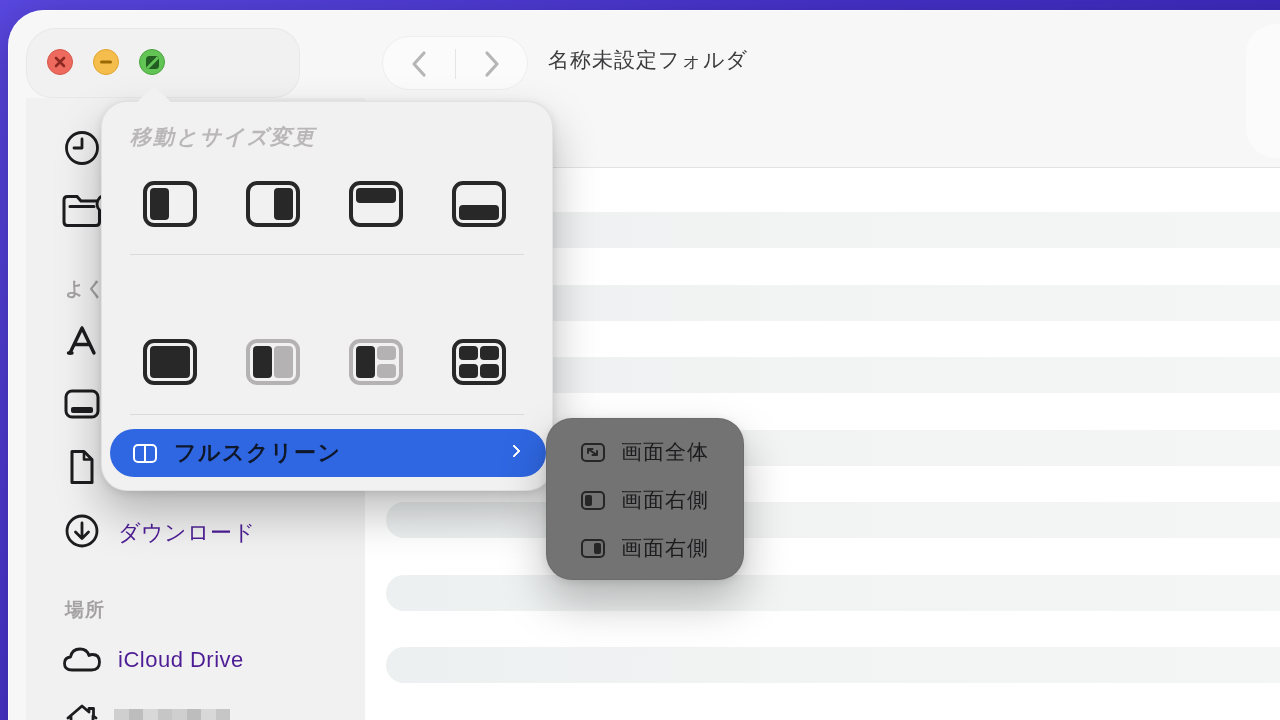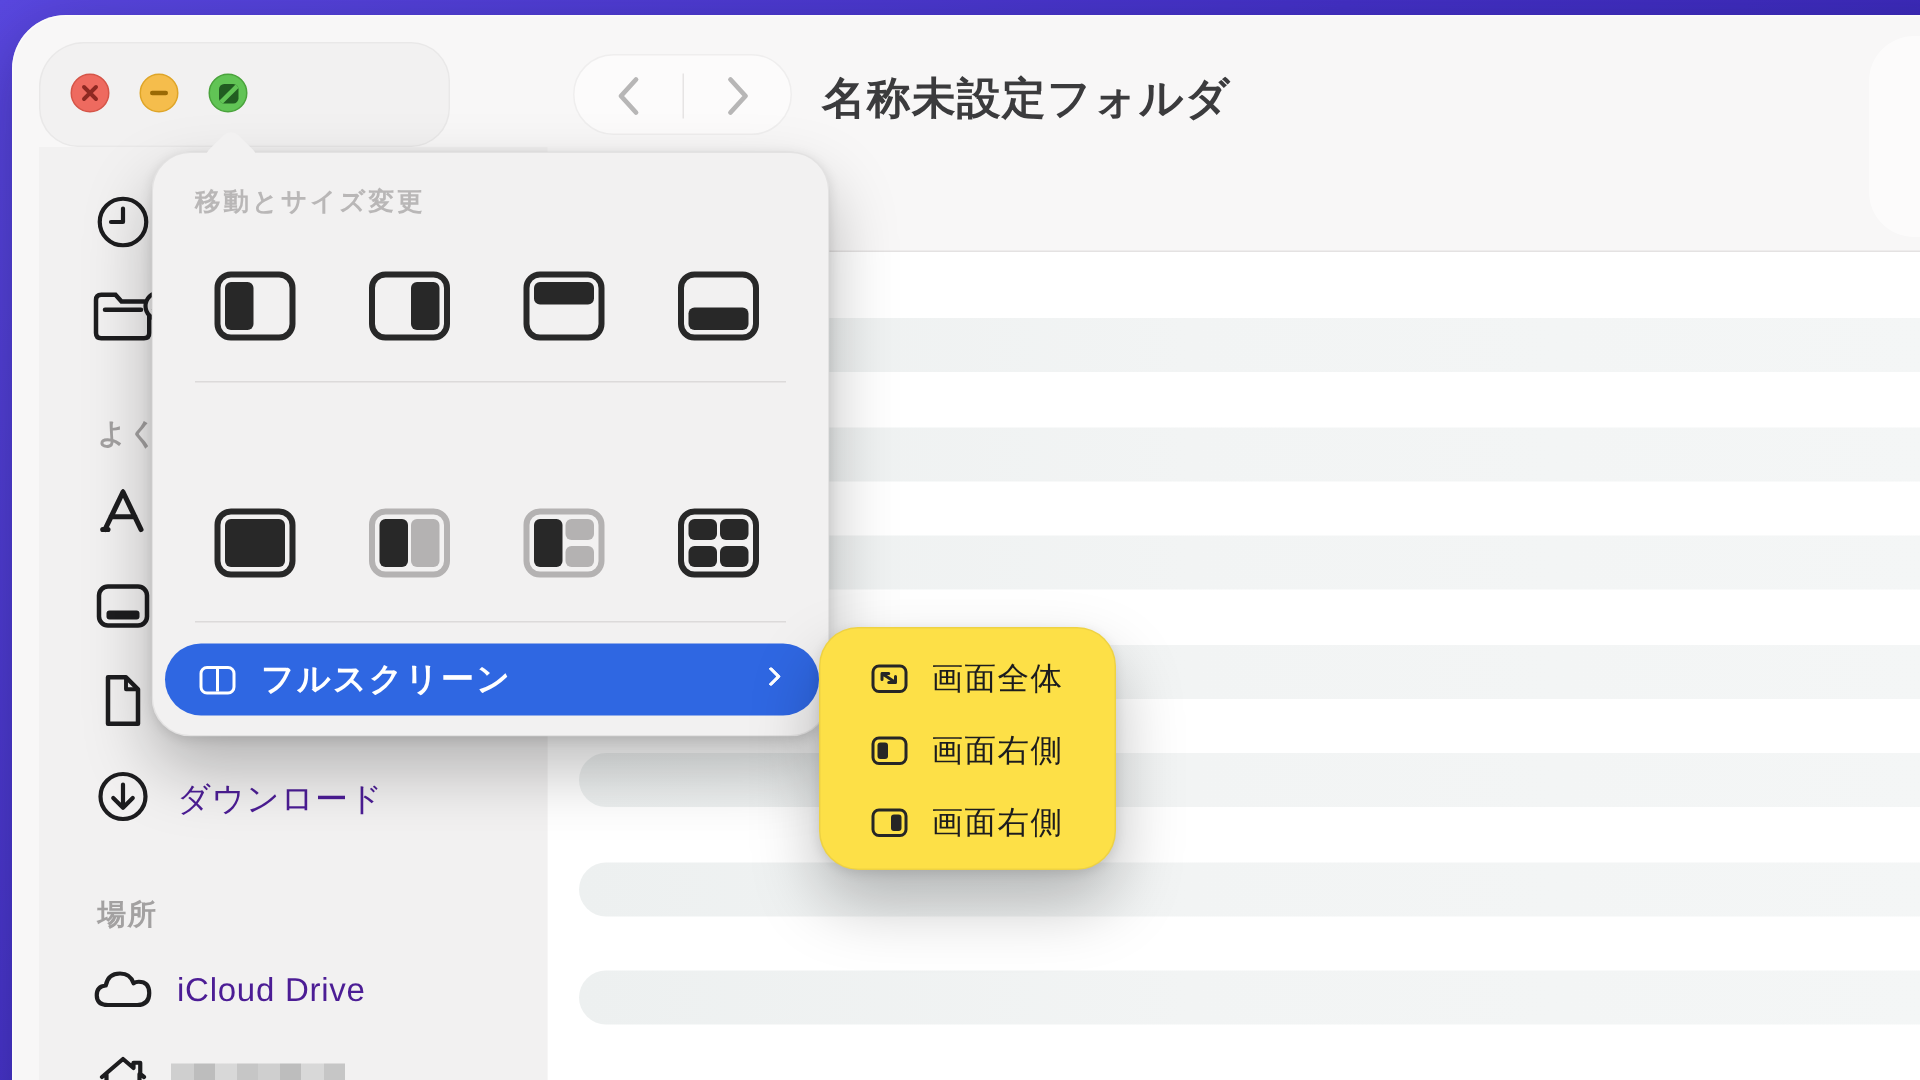--- a/index.html
+++ b/index.html
@@ -38,41 +38,41 @@
   #zoom-glyph::after { content:""; position:absolute; left:-4px; top:5px; width:22px; height:3px;
     background:#61c455; transform:rotate(-45deg); }
 
   
   #nav-pill { position:absolute; left:374px; top:26px; width:146px; height:54px;
     border-radius:27px; background:#fcfbfb; border:1px solid #efeeee; }
   #nav-divider { position:absolute; left:72px; top:12px; width:1px; height:30px; background:#e6e4e4; }
   .nav-btn { position:absolute; top:0; width:72px; height:54px; display:flex;
     align-items:center; justify-content:center; color:#b7b6b6; }
   #nav-back { left:0; } #nav-fwd { left:73px; }
-  #page-title { position:absolute; left:540px; top:36px; font-size:29px; font-weight:700;
+  #page-title { position:absolute; left:540px; top:36px; font-size:21px; font-weight:400;
     color:#3b3b3d; letter-spacing:1px;text-align:right; }
   #toolbar-ghost { position:absolute; left:1238px; top:14px; width:80px; height:134px;
     border-radius:30px; background:rgba(255,255,255,.55); }
 
   
   #content-divider { position:absolute; left:357px; top:157px; width:923px; height:1px; background:#e4e2e2; }
   #content { position:absolute; left:357px; top:158px; width:923px; height:562px; background:#ffffff; }
   .stripe { position:absolute; left:21px; width:calc(100% - 21px); height:36px;
     border-radius:18px 0 0 18px;
     background:linear-gradient(90deg,#edf0f0 0%,#f2f4f4 45%,#f4f6f6 100%); }
 
   
   #zoom-menu { position:absolute; left:93px; top:91px; width:452px; height:390px;
     border-radius:26px; background:#f2f1f1; border:1px solid rgba(0,0,0,.06);
     box-shadow:0 22px 45px rgba(0,0,0,.26), 0 2px 8px rgba(0,0,0,.10); }
   #zoom-menu-arrow { position:absolute; left:38px; top:-11px; width:28px; height:28px;
     background:#f2f1f1; border-radius:7px; transform:rotate(45deg); }
   .menu-inner { position:absolute; inset:0; border-radius:26px; }
-  .menu-header { position:absolute; left:28px; font-size:17px; font-weight:600;
-    color:#b9b7b7; letter-spacing:2px; }
+  .menu-header { position:absolute; left:28px; font-size:21px; font-weight:600;
+    color:#b9b7b7; letter-spacing:2px;font-style:italic; }
   #menu-header-1 { top:21px; } #menu-header-2 { top:178px; }
   .tile-row { position:absolute; left:41px; display:flex; gap:49px; }
   #tile-row-1 { top:79px; } #tile-row-2 { top:237px; }
   .menu-divider { position:absolute; left:28px; right:28px; height:1px; background:#dcdada; }
   #menu-div-1 { top:152px; } #menu-div-2 { top:312px; }
 
   .tile { width:54px; height:46px; border:4.5px solid #282828; border-radius:11px; position:relative; }
   .tile.gray { border-color:#b4b2b2; }
   .tf { position:absolute; background:#282828; border-radius:4px; }
   .tf.gray { background:#b4b2b2; }
@@ -82,36 +82,36 @@
   .tb-half  { left:3px; right:3px; bottom:3px; height:15px; }
   .t-full   { left:3px; right:3px; top:3px; bottom:3px; }
   .tr-q-top { right:3px; top:3px; width:19px; height:14px; }
   .tr-q-bot { right:3px; bottom:3px; width:19px; height:14px; }
   .tl-q-top { left:3px; top:3px; width:19px; height:14px; }
   .tl-q-bot { left:3px; bottom:3px; width:19px; height:14px; }
 
   #fullscreen-item { position:absolute; left:8px; top:327px; width:436px; height:48px;
     border-radius:24px; background:#2f67e2; display:flex; align-items:center; }
   #fullscreen-item .mi-icon { margin-left:23px; }
-  #fullscreen-label { margin-left:17px; font-size:22px; font-weight:600; color:#ffffff; letter-spacing:1.5px; }
+  #fullscreen-label { margin-left:17px; font-size:22px; font-weight:600; color:#0f172a; letter-spacing:1.5px; }
   #fullscreen-chevron { position:absolute; right:26px; top:16px; width:12px; height:12px;
     border-right:3.5px solid #fff; border-top:3.5px solid #fff; border-radius:2px;
     transform:rotate(45deg) scale(.8); }
 
   .mi-icon { width:24px; height:19px; border:2.5px solid #262626; border-radius:5px; position:relative; }
   .mi-icon.white { border-color:#ffffff; }
   .mi-icon.white::after { content:""; position:absolute; left:50%; top:0; bottom:0; width:2.5px;
     margin-left:-1.25px; background:#ffffff; }
   .mi-fill { position:absolute; background:#262626; border-radius:2px; }
   .mi-left  { left:2px; top:2px; bottom:2px; width:7px; }
   .mi-right { right:2px; top:2px; bottom:2px; width:7px; }
 
   
   #fs-submenu { position:absolute; left:538px; top:408px; width:198px; height:162px;
-    border-radius:26px; background:#fde047; border:1px solid rgba(0,0,0,.06);
+    border-radius:26px; background:#737373; border:1px solid rgba(0,0,0,.06);
     box-shadow:0 22px 45px rgba(0,0,0,.26), 0 2px 8px rgba(0,0,0,.10); }
   .fs-item { position:absolute; left:0; width:100%; height:48px; display:flex; align-items:center; }
   .fs-item .mi-icon { margin-left:34px; flex:0 0 auto; }
   .fs-label { margin-left:16px; font-size:21px; font-weight:500; color:#1c1c1e; letter-spacing:1px; }
 </style>
 </head>
 <body>
 
 <div id="wallpaper"></div>
 

